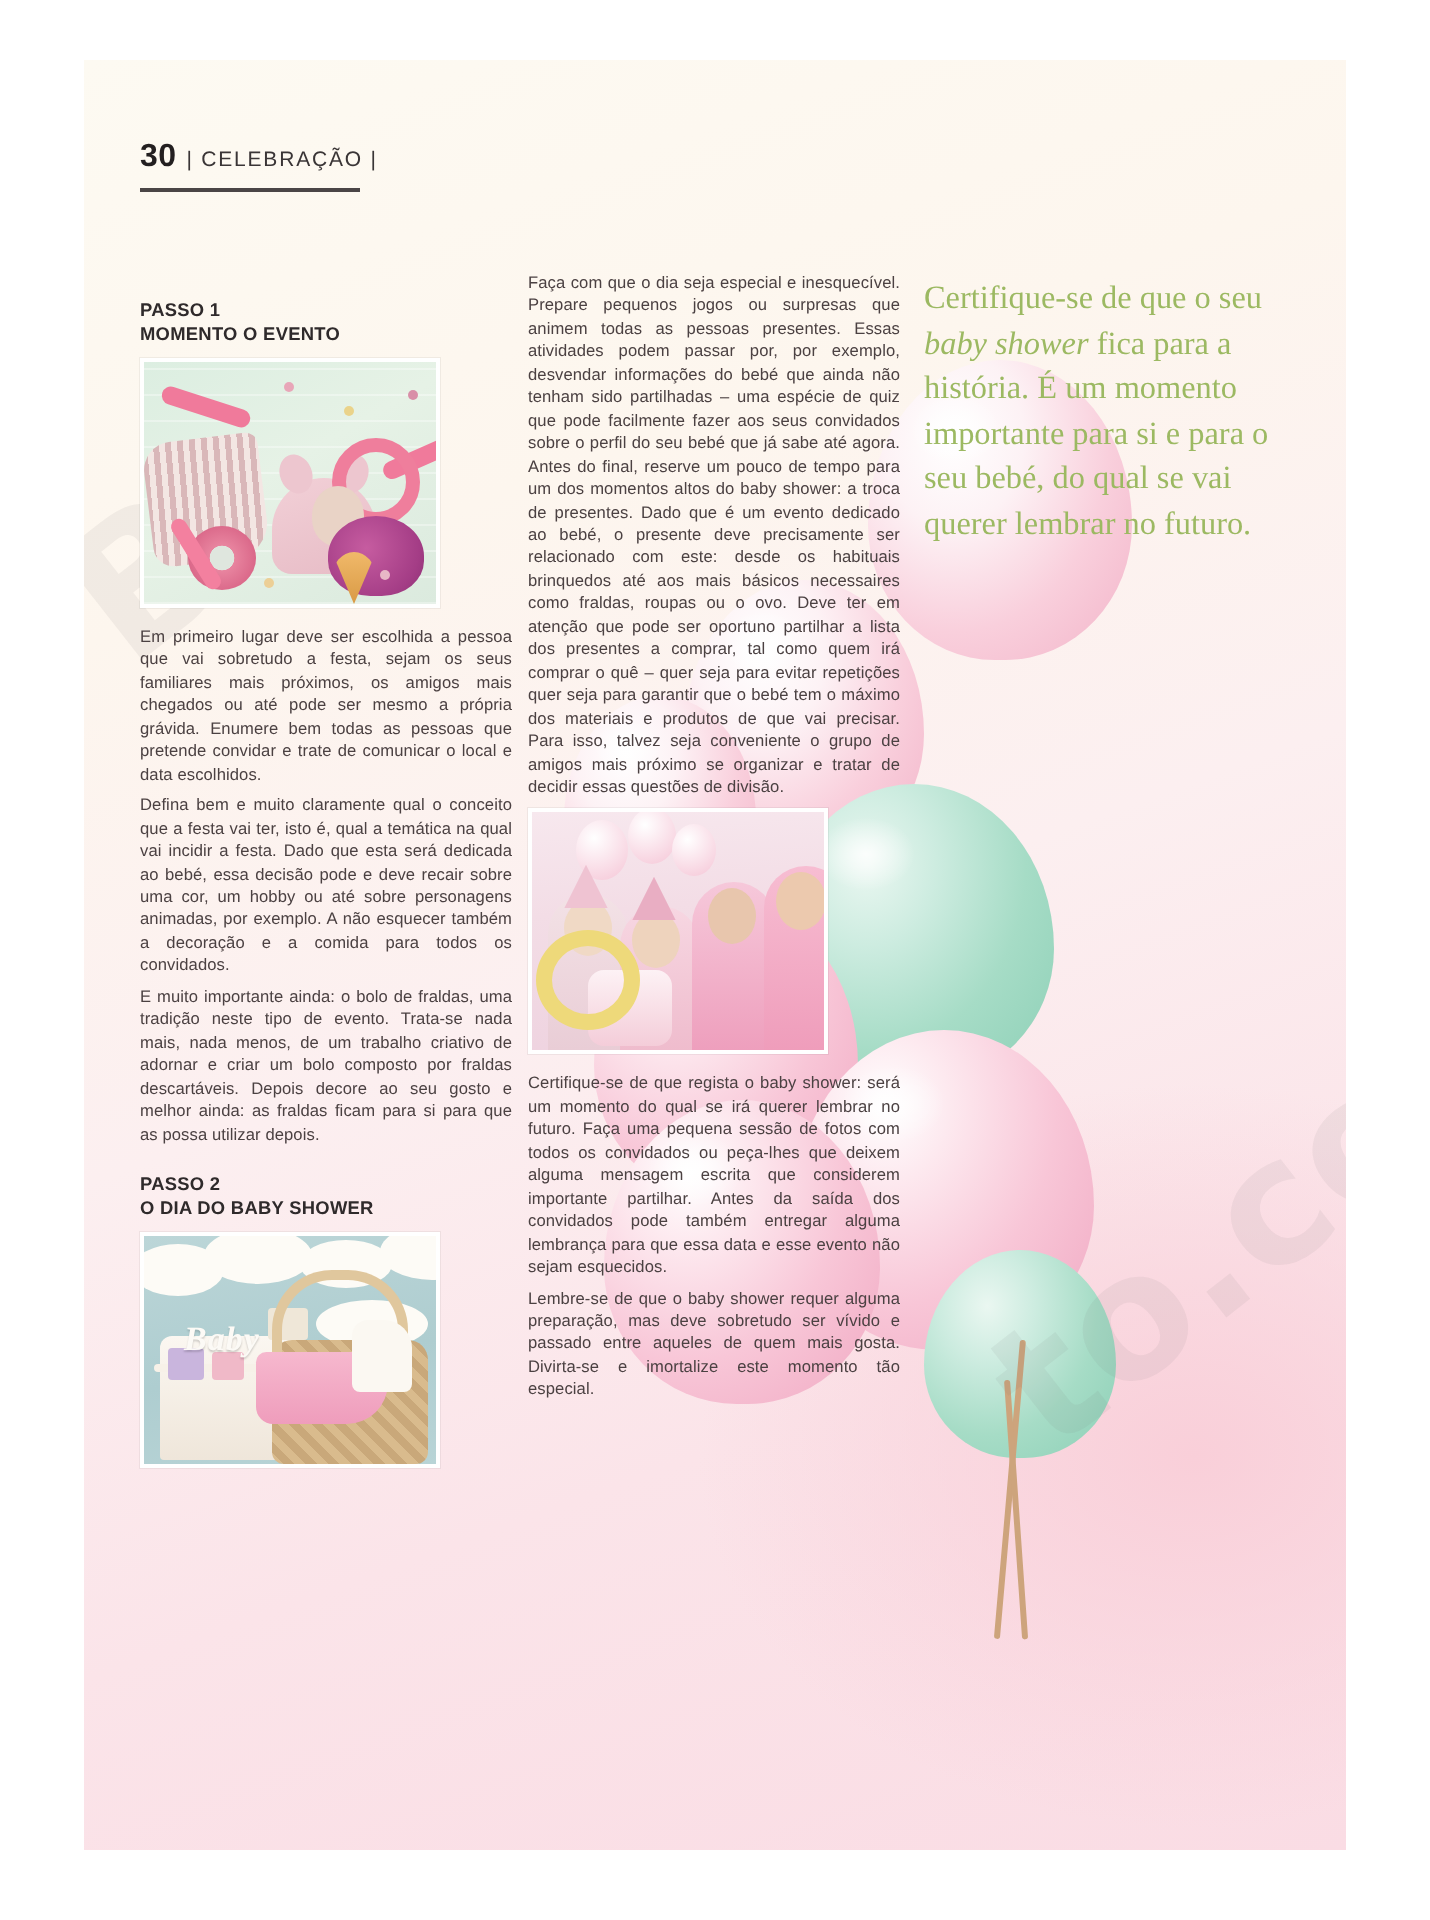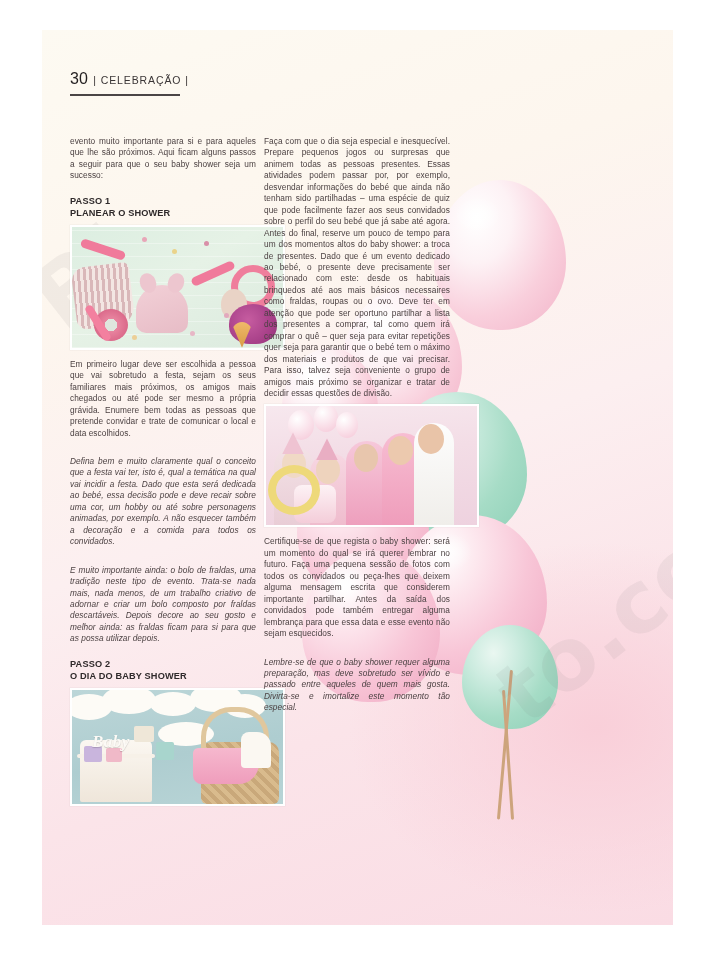--- a/index.html
+++ b/index.html
@@ -53,51 +53,51 @@
   }
   .wm-left{left:-8px;top:195px;font-size:92px;transform:rotate(-38deg);}
   .wm-right{left:430px;top:520px;font-size:86px;transform:rotate(-38deg);}
 
   
   #content{position:absolute;inset:0;}
 
   
   .hdr{position:absolute;left:28px;top:40px;width:260px;}
   .hdr-line{display:flex;align-items:baseline;gap:5px;}
-  .hdr-num{font-size:16px;font-weight:400;color:#231f20;letter-spacing:.2px;text-align:right;}
+  .hdr-num{font-size:16px;font-weight:700;color:#231f20;letter-spacing:.2px;text-align:right;}
   .hdr-sec{font-size:10.5px;color:#3a3536;letter-spacing:.9px;}
   .hdr-rule{margin-top:6px;width:110px;height:1.6px;background:#4a4546;}
 
   
   .col{position:absolute;top:106px;width:186px;}
   .col-1{left:28px;}
   .col-2{left:222px;}
 
   p.body{
     margin:0 0 0 0;
     font-size:8.3px;line-height:11.45px;
     color:#4b4142;text-align:justify;
     letter-spacing:.05px;
     font-family:"Liberation Sans",sans-serif;
   }
-  p.body + p.body{margin-top:17px;font-style:italic;}
+  p.body + p.body{margin-top:4px;}
 
   .step{margin:13px 0 6px 0;}
   .step-k{
     font-size:9.2px;font-weight:700;color:#2f2a2b;
     letter-spacing:.15px;line-height:12px;
   }
   .step-t{
     font-size:9.2px;font-weight:700;color:#2f2a2b;
     letter-spacing:.15px;line-height:12px;
   }
 
   
   .photo{
-    width:215px;border:2.5px solid #ffffff;box-sizing:border-box;
+    width:150px;border:2.5px solid #ffffff;box-sizing:border-box;
     background:#ddd;overflow:hidden;position:relative;
     box-shadow:0 0 0 .5px rgba(0,0,0,.05);
   }
   .ph1{height:125px;margin:5px 0 9px 0;}
   .ph2{height:118px;margin:5px 0 9px 0;}
   .ph3{height:123px;margin:5px 0 9px 0;}
 
   
   .ph1 .scene{
     position:absolute;inset:0;
@@ -278,25 +278,24 @@
     <div class="hdr">
       <div class="hdr-line">
         <span class="hdr-num">30</span>
         <span class="hdr-sec">| CELEBRAÇÃO |</span>
       </div>
       <div class="hdr-rule"></div>
     </div>
 
     <div class="col col-1">
 
-      <p class="body">evento muito importante para si e para aqueles que lhe são próximos. Aqui ficam alguns passos a seguir para que o seu baby shower seja um sucesso:</p>
 
       <div class="step">
         <div class="step-k">PASSO 1</div>
-        <div class="step-t">PLANEAR O SHOWER</div>
+        <div class="step-t">MOMENTO O EVENTO</div>
       </div>
 
       <div class="photo ph1">
         <div class="scene">
           <div class="it romper"></div>
           <div class="it hat"></div>
           <div class="it donut"></div>
           <div class="it spoonA"></div>
           <div class="it spoonB"></div>
           <div class="it spoonC"></div>
@@ -374,16 +373,17 @@
 
           <div class="it" style="position:absolute;left:28px;bottom:2px;width:42px;height:38px;border-radius:8px;background:linear-gradient(#fdf2f5,#f4cdd9);"></div>
           <div class="it" style="position:absolute;left:2px;bottom:10px;width:36px;height:34px;border-radius:50%;border:8px solid #eed97a;background:transparent;"></div>
         </div>
       </div>
 
       <p class="body">Certifique-se de que regista o baby shower: será um momento do qual se irá querer lembrar no futuro. Faça uma pequena sessão de fotos com todos os convidados ou peça-lhes que deixem alguma mensagem escrita que considerem importante partilhar. Antes da saída dos convidados pode também entregar alguma lembrança para que essa data e esse evento não sejam esquecidos.</p>
       <p class="body">Lembre-se de que o baby shower requer alguma preparação, mas deve sobretudo ser vívido e passado entre aqueles de quem mais gosta. Divirta-se e imortalize este momento tão especial.</p>
     </div>
 
+    <div class="quote"><span>Certifique-se de que o seu </span><em>baby shower</em><span> fica para a história. É um momento importante para si e para o seu bebé, do qual se vai querer lembrar no futuro.</span></div>
 
 
   </div>
 </div>
 
 </body></html>

